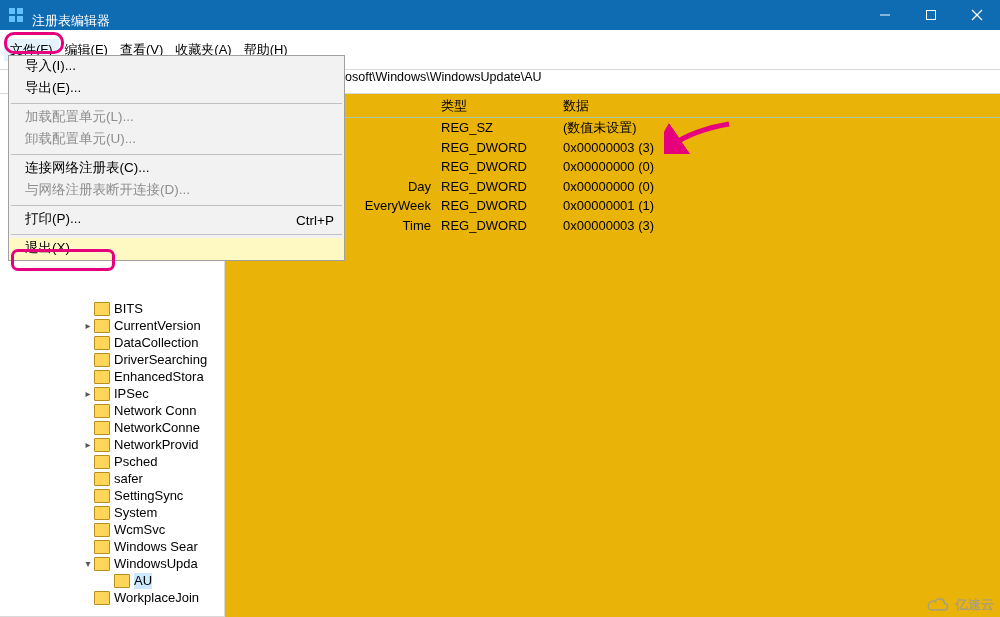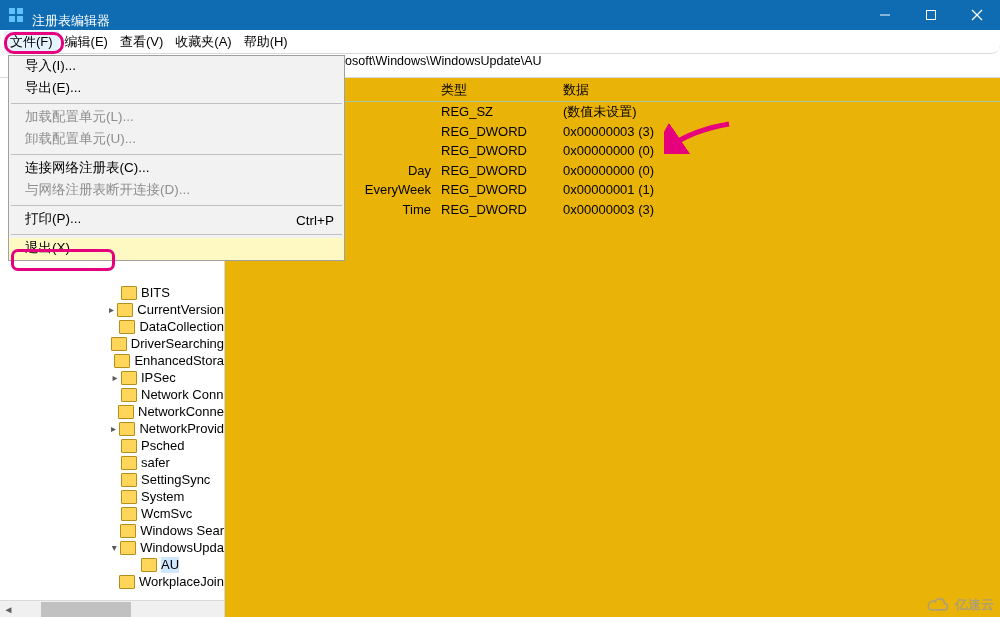--- a/index.html
+++ b/index.html
@@ -7,21 +7,21 @@
 
     
     .titlebar { height: 30px; background: #0f6bb2; display: flex; align-items: center; color: #fff; }
     .titlebar .app-icon { width: 16px; height: 16px; margin: 0 8px; display: inline-block; }
     .titlebar .app-icon svg { width:100%; height:100%; }
     .titlebar .title-text { font-size: 13px; flex: 1; margin-top: 11px; }
     .titlebar .win-controls { display: flex; height: 100%; }
     .titlebar .win-btn { width: 46px; display:flex; align-items:center; justify-content:center; font-size:14px; cursor:pointer; }
 
     
-    .menubar { height: 24px; background: #fff; border-bottom: 1px solid #d9d9d9; display:flex; align-items:center; font-size:13px; padding: 0 4px; border-radius: 9px;}
+    .menubar { height: 40px; background: #fff; border-bottom: 1px solid #d9d9d9; display:flex; align-items:center; font-size:13px; padding: 0 4px;}
     .menubar .menu-item { padding: 2px 6px; cursor: default; }
     .menubar .menu-item:first-child { position:relative; }
     .menubar .menu-item.active { background: #e5f3ff; }
 
     
     .annot { position:absolute; border:3px solid #e6007e; border-radius:10px; pointer-events:none; z-index:60; }
     .annot-file { left:4px; top:32px; width:60px; height:22px; }
     .annot-exit { left:11px; top:249px; width:104px; height:22px; border-radius:7px;}
 
     
@@ -33,21 +33,21 @@
 
     
     .addressbar { height:24px; border-bottom:1px solid #d9d9d9; background:#fff; font-size:12.5px; display:flex; padding-left:345px; overflow:hidden; white-space:nowrap;}
 
     
     .main { display:flex; height: calc(617px - 30px - 24px - 24px); }
     .tree-pane { width:225px; border-right:1px solid #d9d9d9; overflow:hidden; position:relative; background:#fff; }
     .data-pane { flex:1; background:#eab308; position:relative; }
 
     
-    .tree { padding-top:206px; padding-left:16px; font-size:13px; line-height:16px;margin-left:11px; }
+    .tree { padding-top:206px; padding-left:0; font-size:13px; line-height:16px; }
     .tree-row { display:flex; align-items:center; height:17px; white-space:nowrap; overflow:hidden; }
     .tree-row .chev { width:12px; display:inline-flex; justify-content:center; color:#5a5a5a; font-size:10px; }
     .tree-row .folder { width:16px; height:14px; background:#ffd55a; border:1px solid #b58f1e; border-radius:1px; margin-right:4px; flex-shrink:0; }
     .tree-row .label { }
     .tree-row.selected .label { background:#cde8ff; }
     .tree-row .indent { display:inline-block; }
     .tree-scroll { position:absolute; bottom:0; left:0; right:0; height:17px; background:#f0f0f0; border-top:1px solid #d9d9d9; display:flex; align-items:center;}
     .tree-scroll .thumb { height:15px; background:#c1c1c1; margin-left:24px; width:90px; }
     .tree-scroll .arrow { width:17px; text-align:center; font-size:10px; color:#606060;}
 

